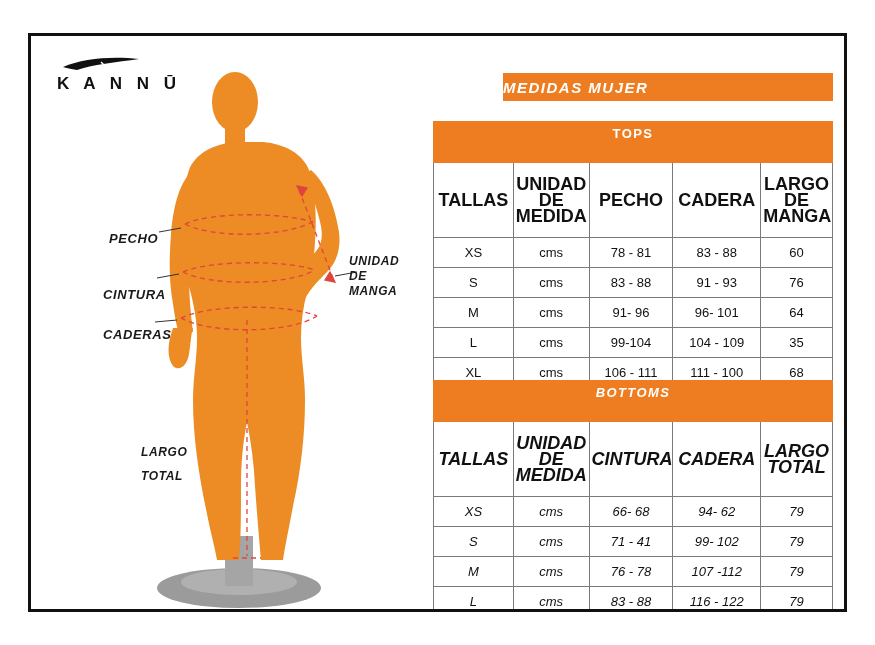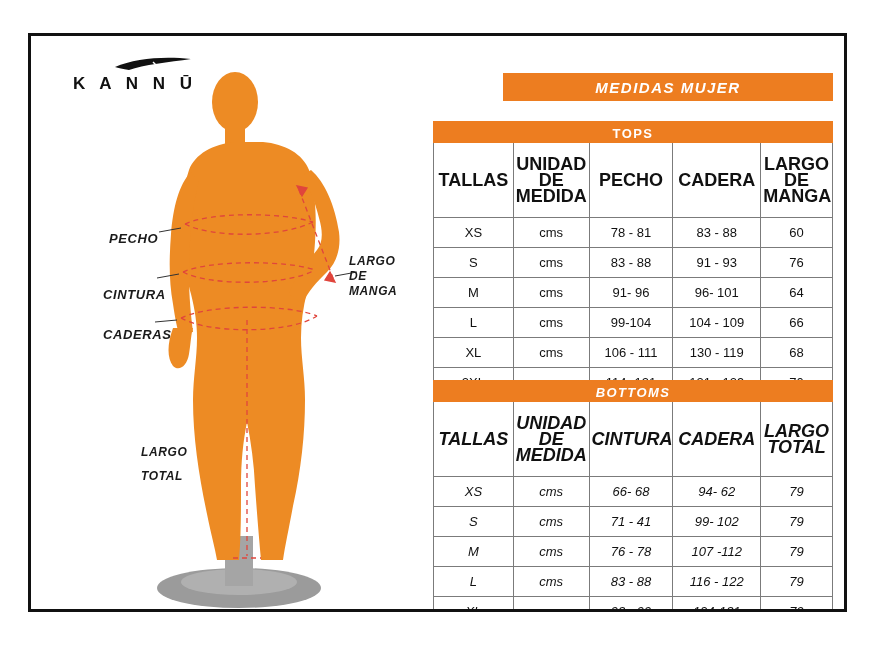--- a/index.html
+++ b/index.html
@@ -39,21 +39,21 @@
     left: 0;
     top: 0;
     width: 380px;
     height: 100%;
   }
   #logo {
     position: absolute;
     left: 26px;
     top: 20px;
     width: 140px;
-    text-align: right;
+    text-align: left;
     color: #111;
   }
   #logo .mark {
     display: block;
     height: 16px;
   }
   #logo .wordmark {
     display: block;
     font-family: "Liberation Sans", sans-serif;
     font-size: 17px;
@@ -98,21 +98,21 @@
   }
   #title-bar {
     position: absolute;
     left: 92px;
     top: 37px;
     width: 330px;
     height: 28px;
     background: #ED7D20;
     display: flex;
     align-items: center;
-    justify-content: center;
+    justify-content: flex-start;
   }
   #title-bar span {
     color: #ffffff;
     font-family: "Liberation Sans", sans-serif;
     font-size: 15px;
     font-weight: 700;
     font-style: italic;
     letter-spacing: 1.5px;
   }
 
@@ -140,21 +140,21 @@
     text-align: center;
     font-family: "Liberation Sans", sans-serif;
     color: #111;
   }
   tr.section-row th {
     background: #ED7D20;
     color: #ffffff;
     font-size: 13px;
     font-weight: 700;
     letter-spacing: 1.4px;
-    padding: 4px 0 1px 0;
+    padding: 4px 0 21px 0;
     border: 1px solid #ED7D20;
   }
   tr.head-row th {
     font-size: 18px;
     font-weight: 700;
     padding: 6px 2px;
     height: 62px;
     line-height: 16px;
     vertical-align: middle;
   }
@@ -267,21 +267,21 @@
             <path d="M58 208 L 36 212"></path>
             <path d="M56 254 L 34 256"></path>
             <path d="M214 210 L 236 206"></path>
           </g>
         </svg>
       </div>
 
       <div class="lbl" id="lbl-pecho">PECHO</div>
       <div class="lbl" id="lbl-cintura">CINTURA</div>
       <div class="lbl" id="lbl-caderas">CADERAS</div>
-      <div class="lbl" id="lbl-manga">LARGO DE
+      <div class="lbl" id="lbl-manga">UNIDAD DE
 MANGA</div>
       <div class="lbl" id="lbl-largo">LARGO
 TOTAL</div>
     </div>
 
     <div id="right-panel">
 
       <div id="title-bar">
         <span>MEDIDAS MUJER</span>
       </div>
@@ -327,27 +327,27 @@
               <td>cms</td>
               <td>91- 96</td>
               <td>96- 101</td>
               <td>64</td>
             </tr>
             <tr class="data-row">
               <td class="size">L</td>
               <td>cms</td>
               <td>99-104</td>
               <td>104 - 109</td>
-              <td>66</td>
+              <td>35</td>
             </tr>
             <tr class="data-row">
               <td class="size">XL</td>
               <td>cms</td>
               <td>106 - 111</td>
-              <td>130 - 119</td>
+              <td>111 - 100</td>
               <td>68</td>
             </tr>
             <tr class="data-row">
               <td class="size">2XL</td>
               <td>cms</td>
               <td>114- 121</td>
               <td>121 - 129</td>
               <td>70</td>
             </tr>
           </tbody>

